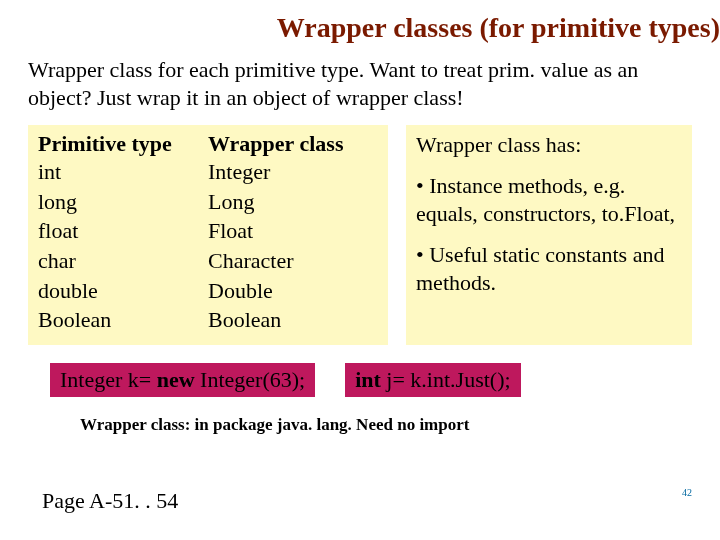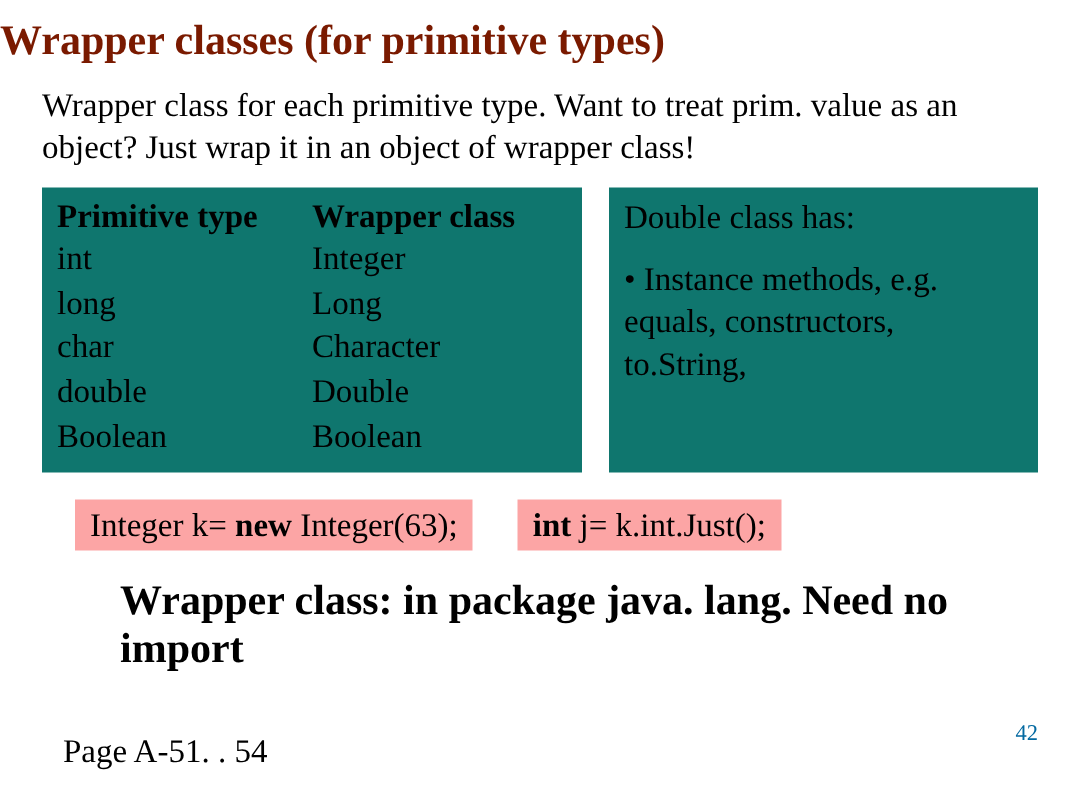--- a/index.html
+++ b/index.html
@@ -9,38 +9,38 @@
     background: #ffffff;
     font-family: "Times New Roman", Times, serif;
     color: #000;
     overflow: hidden;
     position: relative;
   }
   .title {
     color: #7a1a00;
     font-weight: bold;
     font-size: 28px;
-    text-align: left;
+    text-align: right;
     padding-top: 12px;
     padding-bottom: 12px;
   }
   .intro {
     font-size: 22px;
     padding: 0 28px 14px 28px;
     line-height: 1.25;
   }
   .intro .u { }
   .columns {
     display: flex;
     flex-direction: row;
     padding: 0 28px;
     gap: 18px;
   }
   .box {
-    background: #0f766e;
+    background: #fef9c3;
   }
   .left-box {
     padding: 6px 10px 10px 10px;
     width: 360px;
   }
   .right-box {
     padding: 6px 10px 10px 10px;
     flex: 1;
   }
   .table-row { display: flex; }
@@ -51,43 +51,43 @@
   .right-box p, .right-box ul { font-size: 22px; line-height: 1.3; }
   .right-box .spacer { height: 12px; }
   .right-box .bullet { margin-left: 0; }
   .snips {
     display: flex;
     flex-direction: row;
     padding: 18px 28px 0 28px;
     gap: 30px;
   }
   .snip {
-    background: #fca5a5;
+    background: #be185d;
     font-size: 22px;
     padding: 4px 10px;
   }
   .snip1 { margin-left: 22px; }
   .b { font-weight: bold; }
   .footline {
-    font-size: 28px;
+    font-size: 17px;
     font-weight: bold;
     padding: 18px 28px 0 80px;
   }
   .pageref {
     position: absolute;
     left: 42px;
     bottom: 26px;
     font-size: 22px;
     background: #fff;
   }
   .slidenum {
     position: absolute;
     right: 28px;
     bottom: 42px;
-    font-size: 15px;
+    font-size: 10px;
     color: #0369a1;
   }
 </style>
 </head>
 <body>
 
 <div class="title">Wrapper classes (for primitive types)</div>
 
 <div class="intro">
   <span class="u">Wrapper class for each primitive type</span><span>. Want to treat prim. value as an object? Just wrap it in an object of wrapper class!</span>
@@ -101,38 +101,43 @@
     </div>
     <div class="table-row">
       <div class="col1 tcell">int</div>
       <div class="col2 tcell">Integer</div>
     </div>
     <div class="table-row">
       <div class="col1 tcell">long</div>
       <div class="col2 tcell">Long</div>
     </div>
     <div class="table-row">
+      <div class="col1 tcell">float</div>
+      <div class="col2 tcell">Float</div>
+    </div>
+    <div class="table-row">
       <div class="col1 tcell">char</div>
       <div class="col2 tcell">Character</div>
     </div>
     <div class="table-row">
       <div class="col1 tcell">double</div>
       <div class="col2 tcell">Double</div>
     </div>
     <div class="table-row">
       <div class="col1 tcell">Boolean</div>
       <div class="col2 tcell">Boolean</div>
     </div>
   </div>
 
   <div class="box right-box">
-    <p>Double class has:</p>
+    <p>Wrapper class has:</p>
     <div class="spacer"></div>
-    <p class="bullet">• Instance methods, e.g. equals, constructors, to.String,</p>
+    <p class="bullet">• Instance methods, e.g. equals, constructors, to.Float,</p>
     <div class="spacer"></div>
+    <p class="bullet">• Useful static constants and methods.</p>
   </div>
 </div>
 
 <div class="snips">
   <div class="snip snip1">
     <span>Integer k= </span><span class="b">new</span><span> Integer(63);</span>
   </div>
   <div class="snip">
     <span class="b">int</span><span> j= k.int.Just();</span>
   </div>

